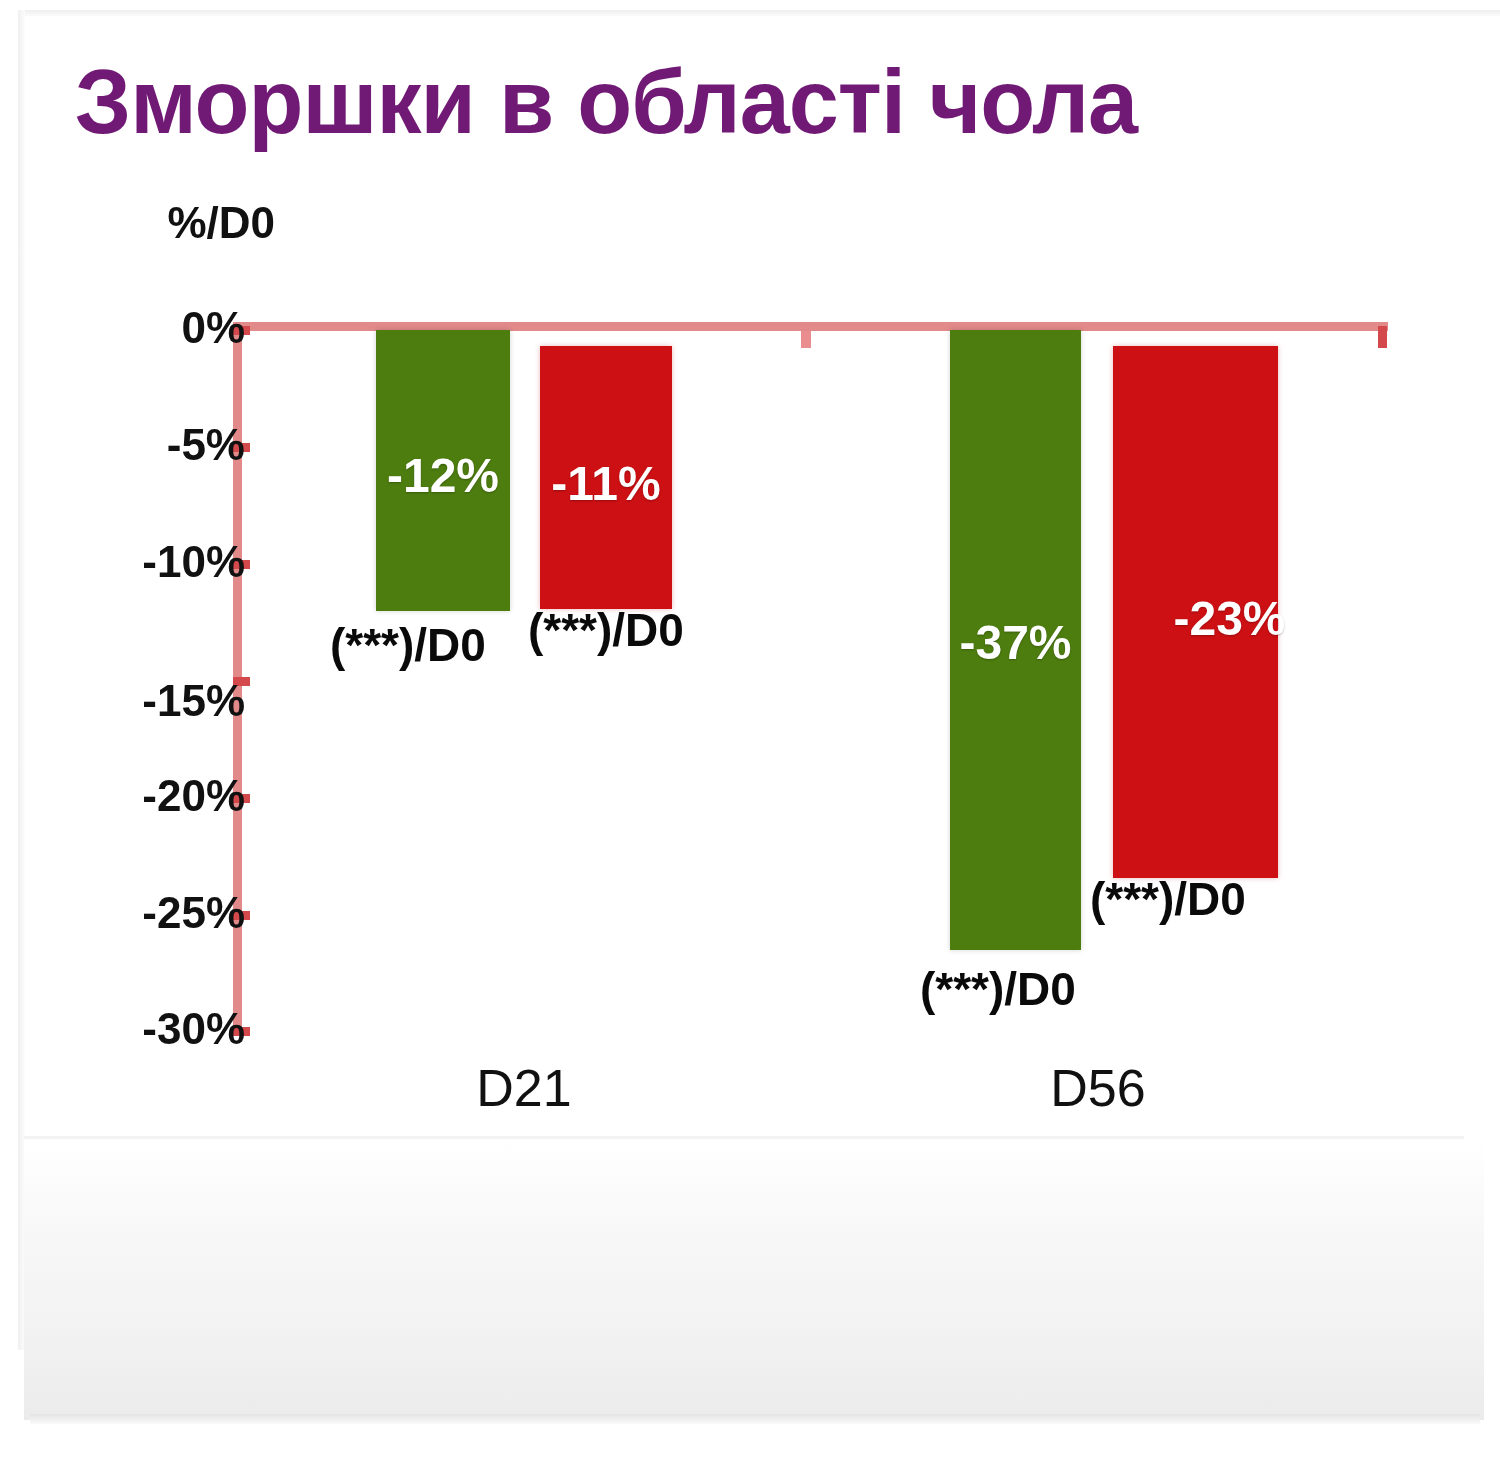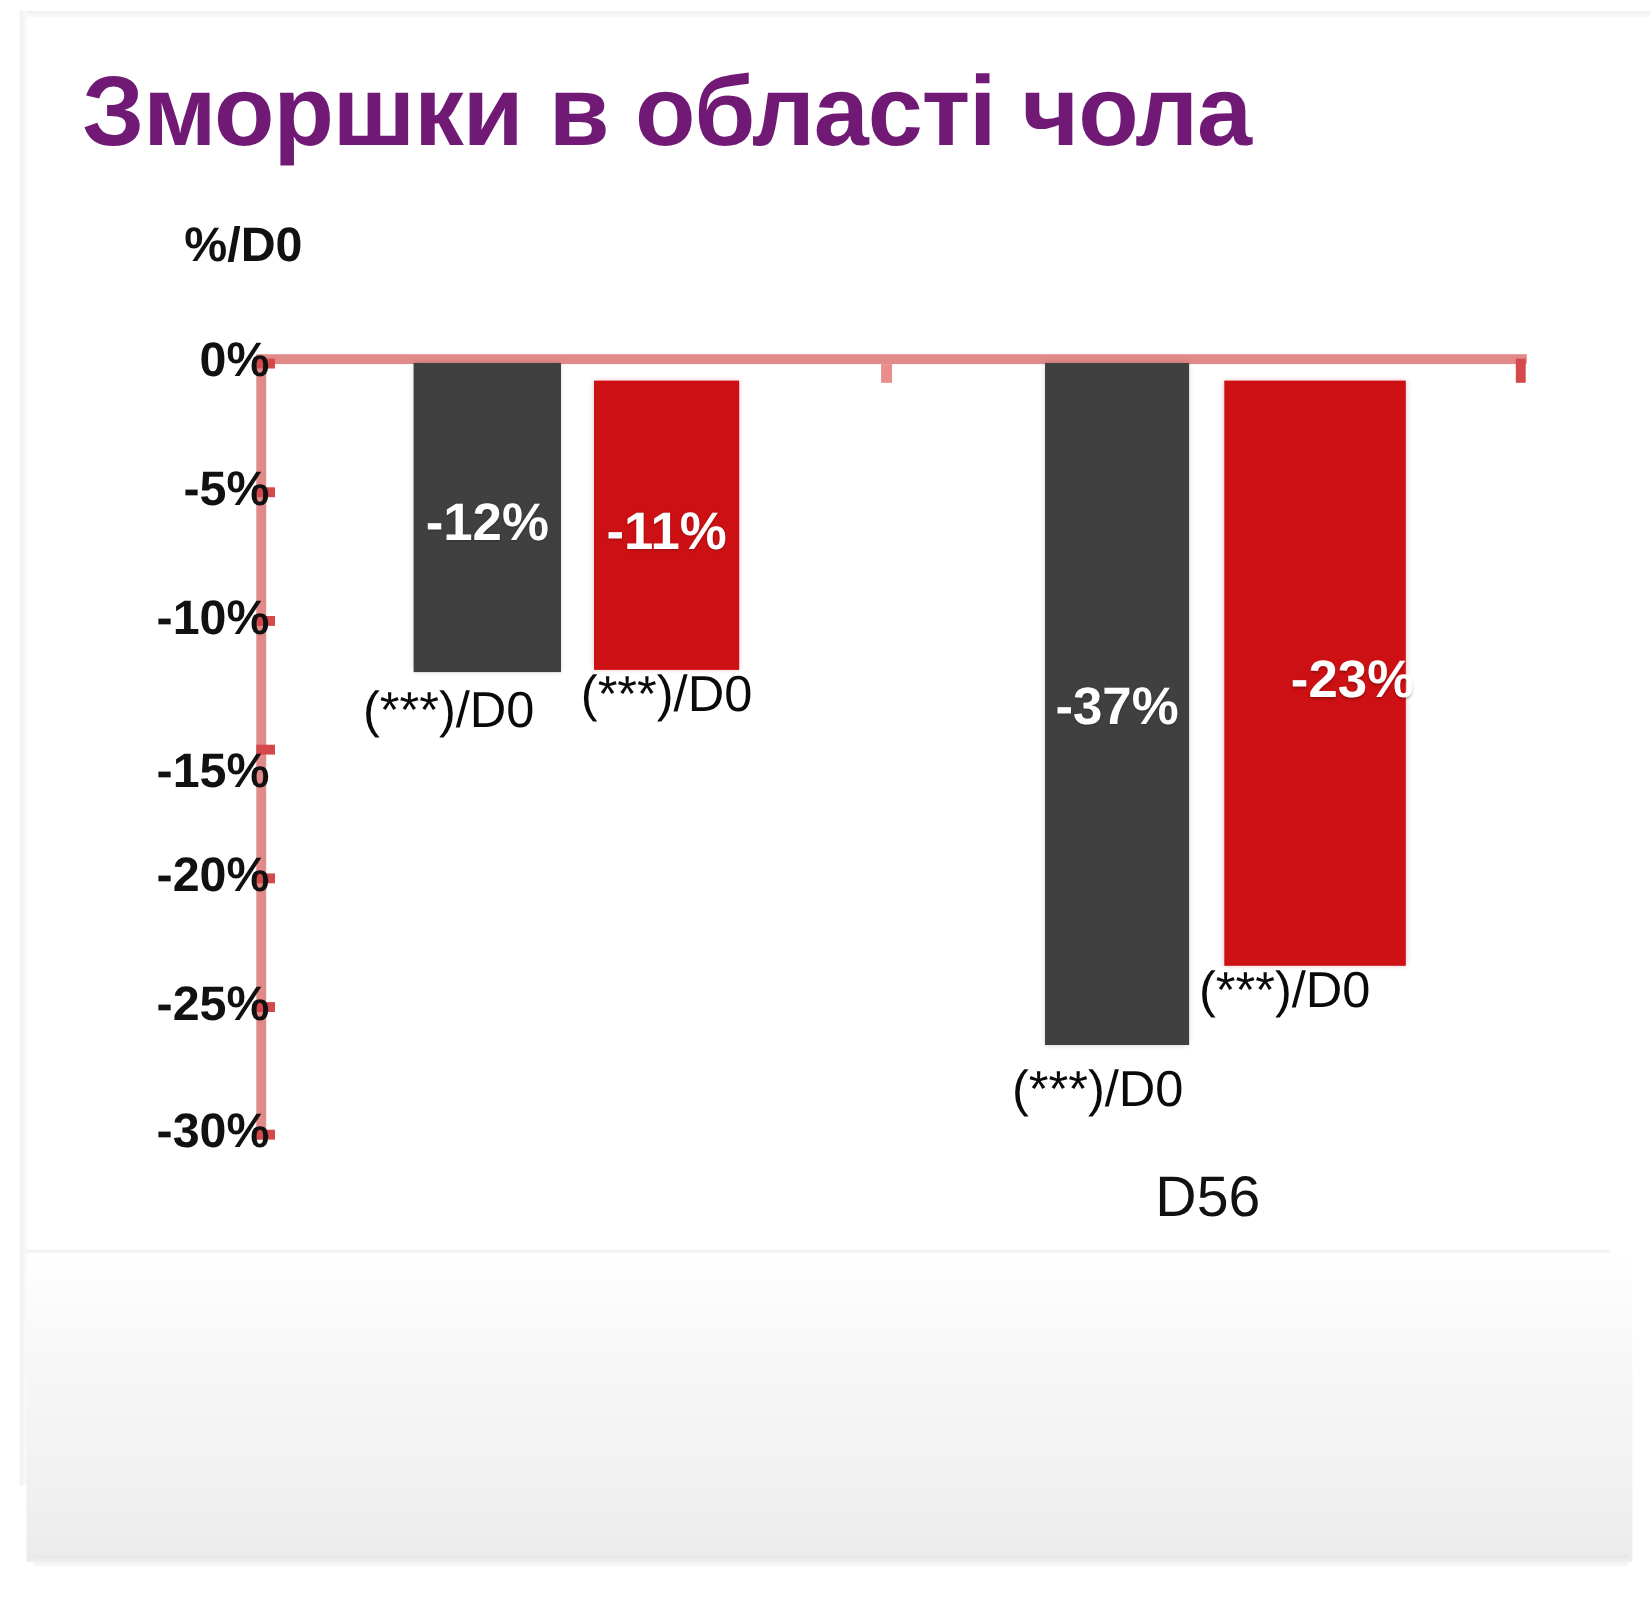--- a/index.html
+++ b/index.html
@@ -124,21 +124,21 @@
     font-weight: 700;
     color: #111111;
     font-family: "Liberation Sans", sans-serif;
   }
 
   .bar {
     position: absolute;
     top: 330px;
   }
   .bar.gray {
-    background: #404040;
+    background: #4d7c0f;
     box-shadow: 0 0 5px rgba(0,0,0,0.18);
   }
   .bar.red {
     background: #cc1014;
     box-shadow: 0 0 5px rgba(190,30,30,0.30);
     margin-top: 16px;
   }
   .bar-value {
     position: absolute;
     width: 100%;
@@ -147,21 +147,21 @@
     font-size: 48px;
     font-weight: 700;
     font-family: "Liberation Sans", sans-serif;
     text-shadow: 0 1px 2px rgba(0,0,0,0.25);
     white-space: nowrap;
   }
 
   .sig-label {
     position: absolute;
     font-size: 46px;
-    font-weight: 400;
+    font-weight: 700;
     color: #0a0a0a;
     font-family: "Liberation Sans", sans-serif;
     white-space: nowrap;
   }
 
   .cat-label {
     position: absolute;
     top: 1058px;
     width: 260px;
     text-align: center;
@@ -227,16 +227,17 @@
     <div class="bar gray" style="left:950px; width:131px; height:620px;">
       <div class="bar-value" style="top:285px;">-37%</div>
     </div>
     <div class="sig-label" style="left:920px; top:962px;">(***)/D0</div>
 
     <div class="bar red" style="left:1113px; width:131px; height:532px;padding-left:34px;">
       <div class="bar-value" style="top:245px;">-23%</div>
     </div>
     <div class="sig-label" style="left:1090px; top:872px;">(***)/D0</div>
 
+    <div class="cat-label" style="left:394px;">D21</div>
     <div class="cat-label" style="left:968px;">D56</div>
 
   </div>
 </div>
 
 </body></html>

